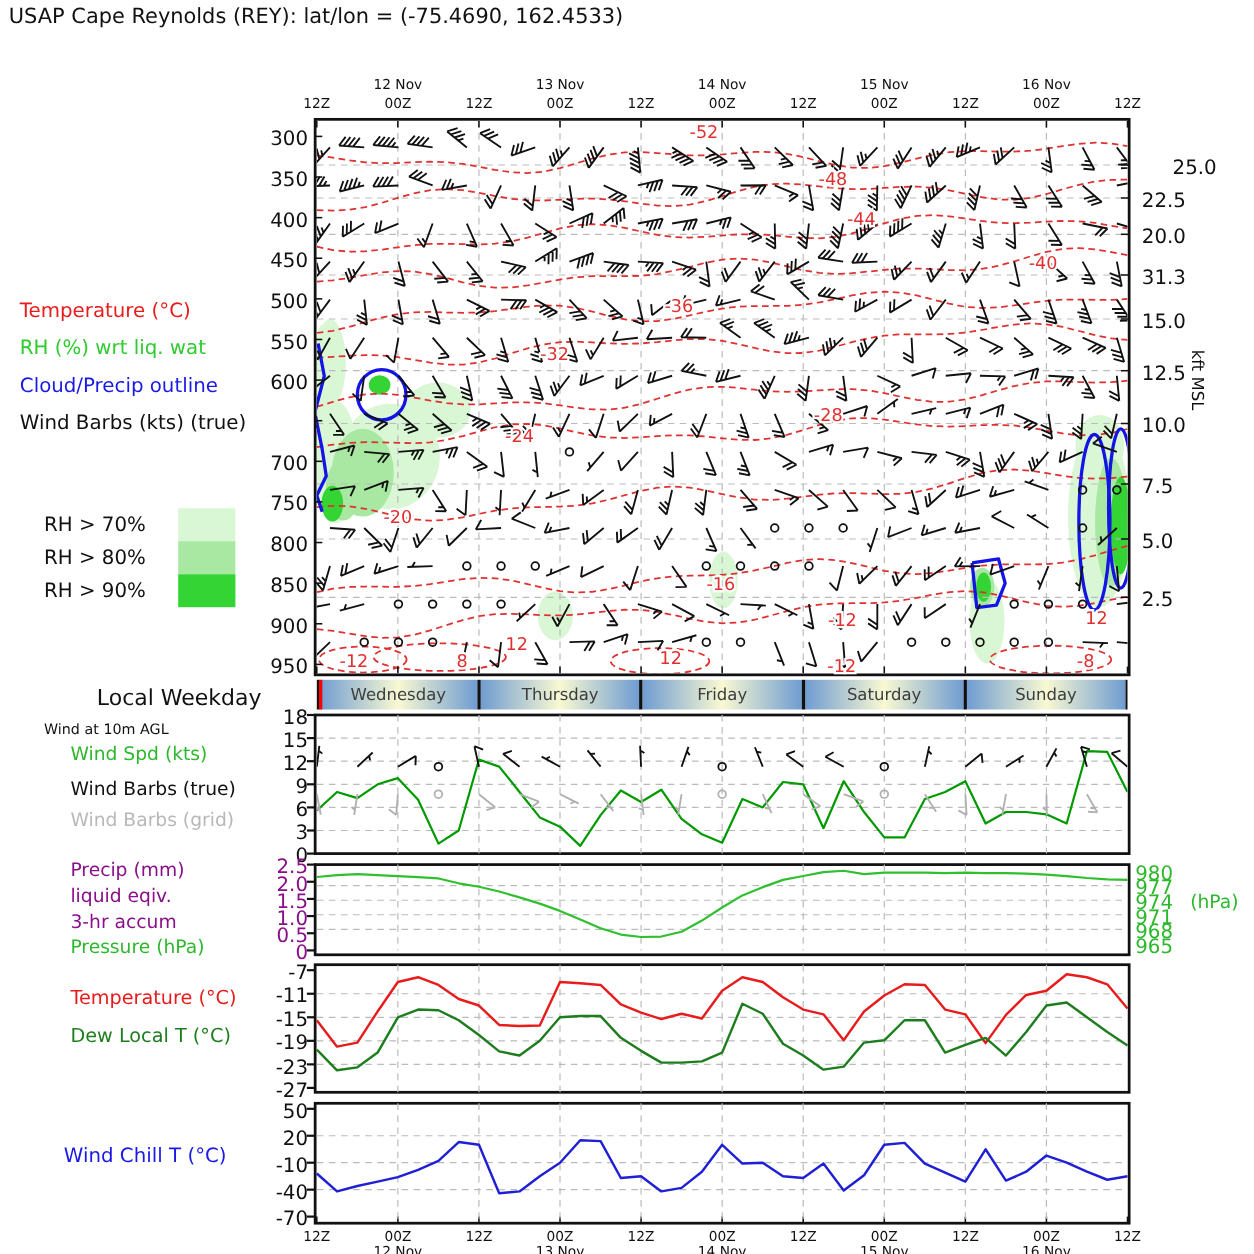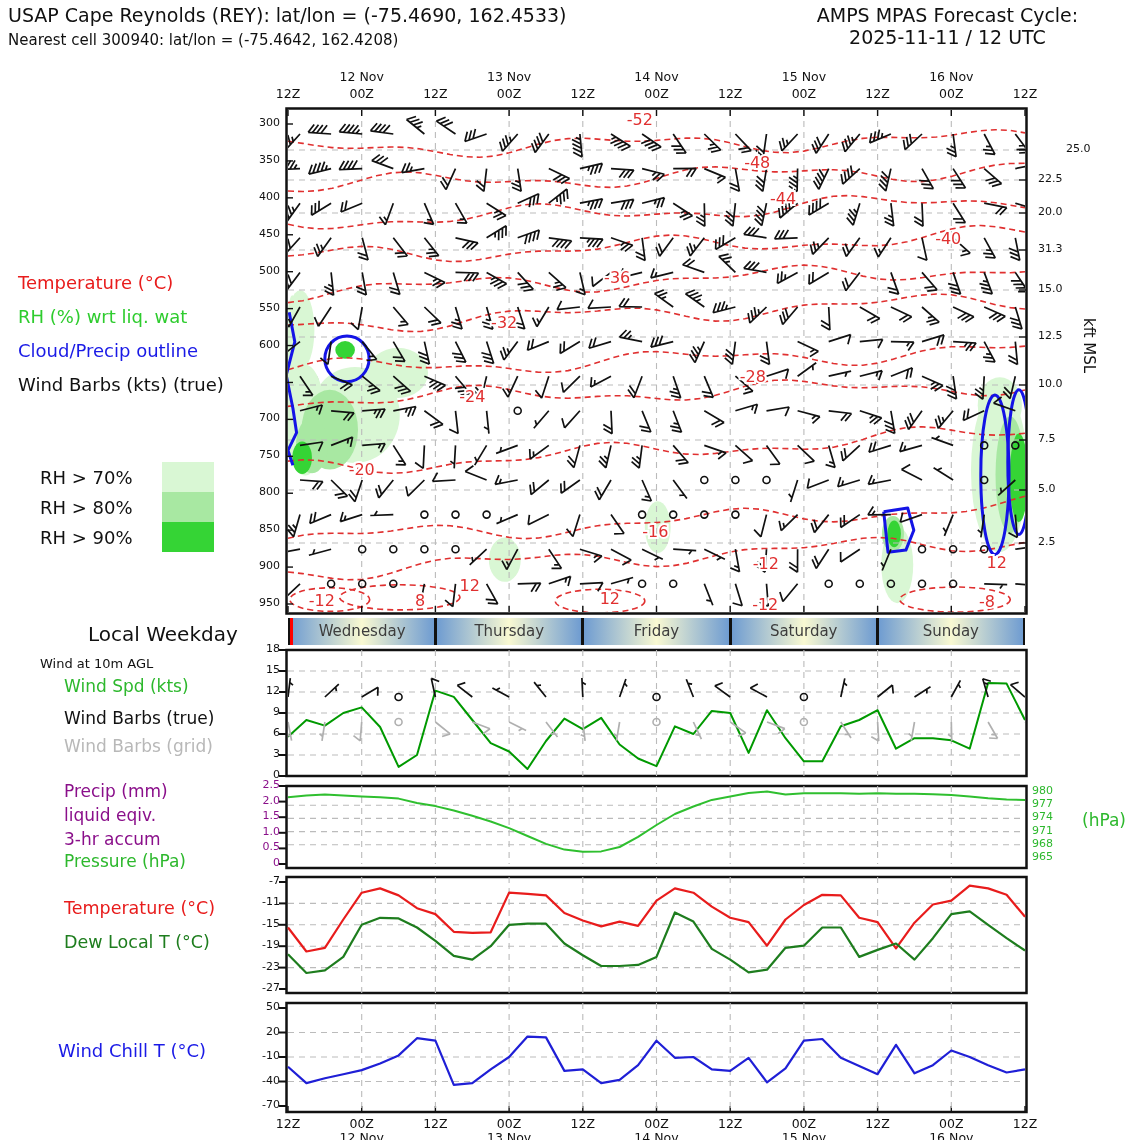--- a/index.html
+++ b/index.html
@@ -5,21 +5,21 @@
   html,body{margin:0;padding:0;background:#fff;}
   .page{position:relative;width:1140px;height:1140px;background:#fff;
         font-family:"DejaVu Sans","Liberation Sans",sans-serif;overflow:hidden;}
   .abs{position:absolute;white-space:nowrap;}
   .hdr-title{font-size:19px;color:#111;}
   .hdr-sub{font-size:15px;color:#111;}
   .hdr-right{font-size:19px;color:#111;text-align:center;}
   .cellsize{font-size:23px;color:#111;text-align:right;width:200px;}
   .leg{font-size:18px;}
   .rhleg{font-size:18px;color:#111;}
-  .tick{font-size:11px;color:#111;}
+  .tick{font-size:18px;color:#111;}
   .tick-sm{font-size:12.5px;color:#111;}
   .green{color:#2db82d;}
   .dgreen{color:#1e7d1e;}
   .red{color:#e81c1c;}
   .blue{color:#1a1ae6;}
   .purple{color:#8a0f8a;}
   .gray{color:#b8b8b8;}
   .panel-lab{font-size:17px;}
   #day-bar{position:absolute;left:288px;top:618px;width:737px;height:27px;
            display:flex;border-left:2px solid #111;border-right:2px solid #111;box-sizing:border-box;}
@@ -29,25 +29,20 @@
   #now-mark{position:absolute;left:0;top:0;width:3px;height:27px;background:#f00;}
   .vert{writing-mode:vertical-rl;font-size:15px;color:#111;}
   svg text{font-family:"DejaVu Sans","Liberation Sans",sans-serif;}
 </style>
 </head>
 <body>
 
 <div class="page">
 
   <div class="abs hdr-title" style="left:8px;top:4px;">USAP Cape Reynolds (REY): lat/lon = (-75.4690, 162.4533)</div>
-  <div class="abs hdr-sub" style="left:8px;top:31px;">Nearest cell 300940: lat/lon = (-75.4642, 162.4208)</div>
-  <div class="abs hdr-right" style="left:760px;top:4px;width:375px;">
-    <div>AMPS MPAS Forecast Cycle:</div>
-    <div>2025-11-11 / 12 UTC</div>
-  </div>
 
   <div id="main-legend" class="abs" style="left:18px;top:272px;">
       <div class="leg" style="margin-bottom: 13px; color: rgb(232, 28, 28);">Temperature (°C)</div>
       <div class="leg" style="margin-bottom: 13px; color: rgb(46, 204, 46);">RH (%) wrt liq. wat</div>
       <div class="leg" style="margin-bottom: 13px; color: rgb(26, 26, 230);">Cloud/Precip outline</div>
       <div class="leg" style="margin-bottom: 13px; color: rgb(17, 17, 17);">Wind Barbs (kts) (true)</div>
     </div>
   <div id="rh-legend" class="abs" style="left:40px;top:462px;">
       <div style="display: flex; align-items: center; height: 30px;">
         <span class="rhleg" style="width: 112px;">RH &gt; 70%</span>

